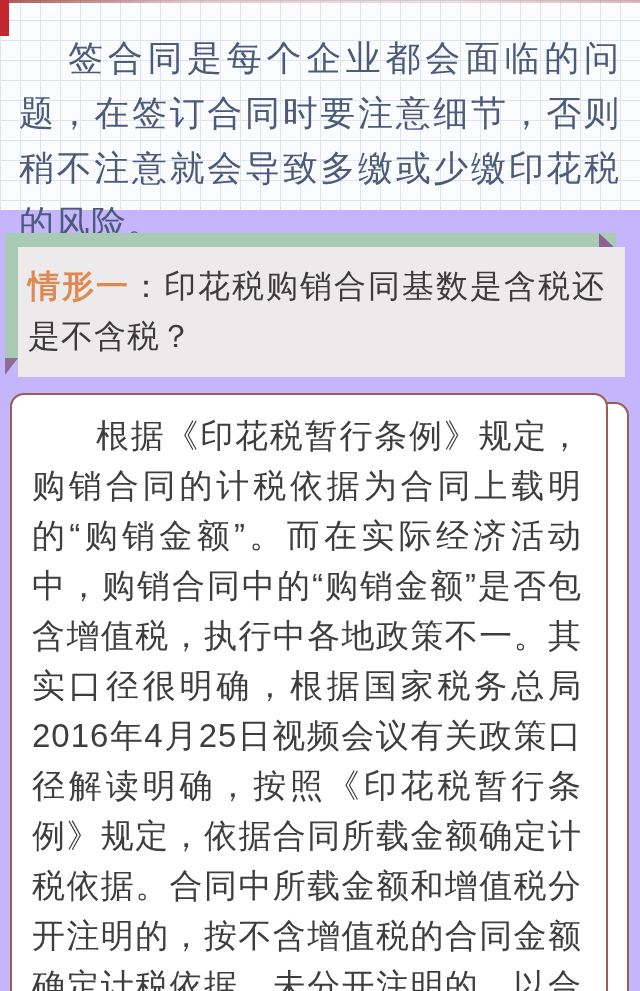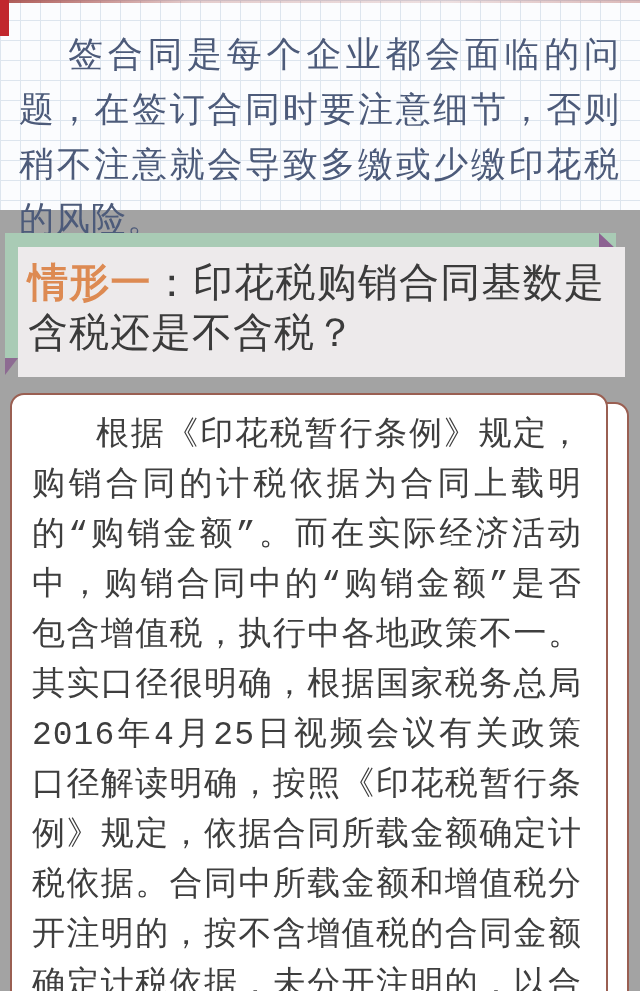--- a/index.html
+++ b/index.html
@@ -1,21 +1,21 @@
 <!DOCTYPE html>
 <html><head>
 <meta charset="utf-8">
 <style>
   html,body{margin:0;padding:0;background:#ffffff;}
   .page{
     position:relative;
     width:640px;height:991px;
     overflow:hidden;
-    background:#a3a3a3;
-    font-family:Liberation Mono, monospace;
+    background:#c4b5fd;
+    font-family:Liberation Sans, sans-serif;
     -webkit-font-smoothing:antialiased;
   }
 
   
   .intro{
     position:relative;
     width:640px;height:210px;
     background-color:#fbfcfe;
     background-image:
       linear-gradient(#dde5ee 1px, transparent 1px),
@@ -65,21 +65,21 @@
   .fold-bl{
     position:absolute;left:5px;top:125px;width:13px;height:17px;
     background:#8d6b92;
     clip-path:polygon(0 0,100% 0,0 100%);
   }
   .gray-box{
     position:absolute;left:18px;top:14px;right:15px;bottom:0;
     background:#edeaeb;
     padding:14px 20px 0 10px;
     box-sizing:border-box;
-    font-size:40px;
+    font-size:32px;
     line-height:50px;
     letter-spacing:1px;
     text-align:justify;
     color:#3b3b3b;
   }
   .gray-box .label{
     color:#dd8a52;
     font-weight:bold;
   }
 

